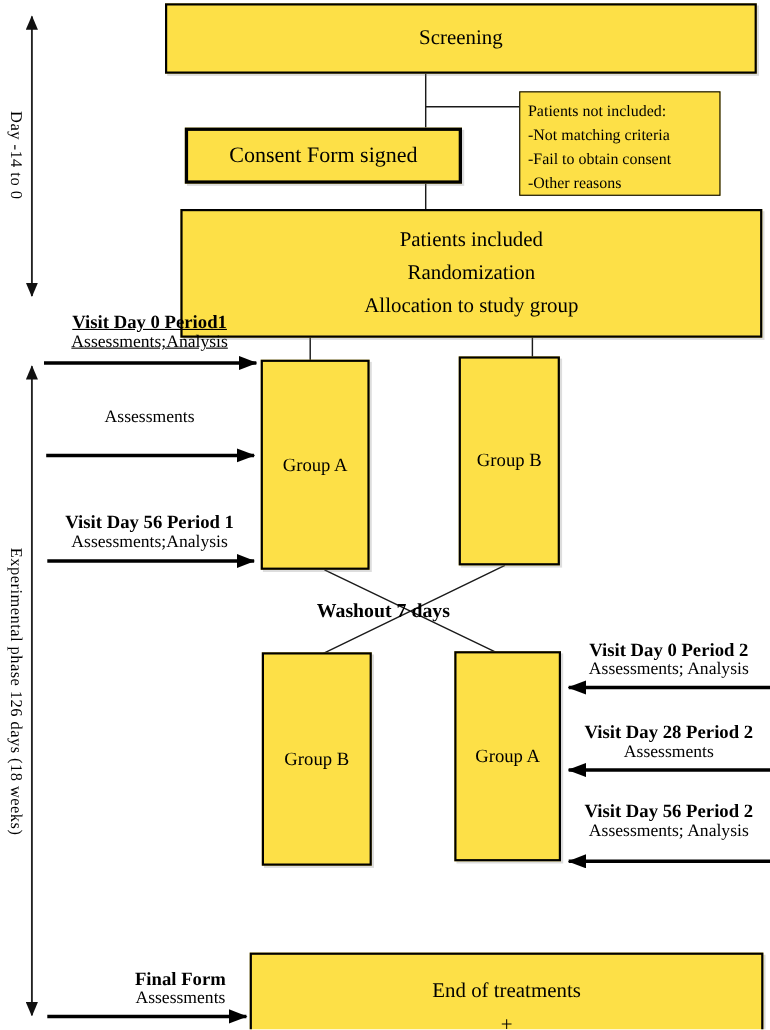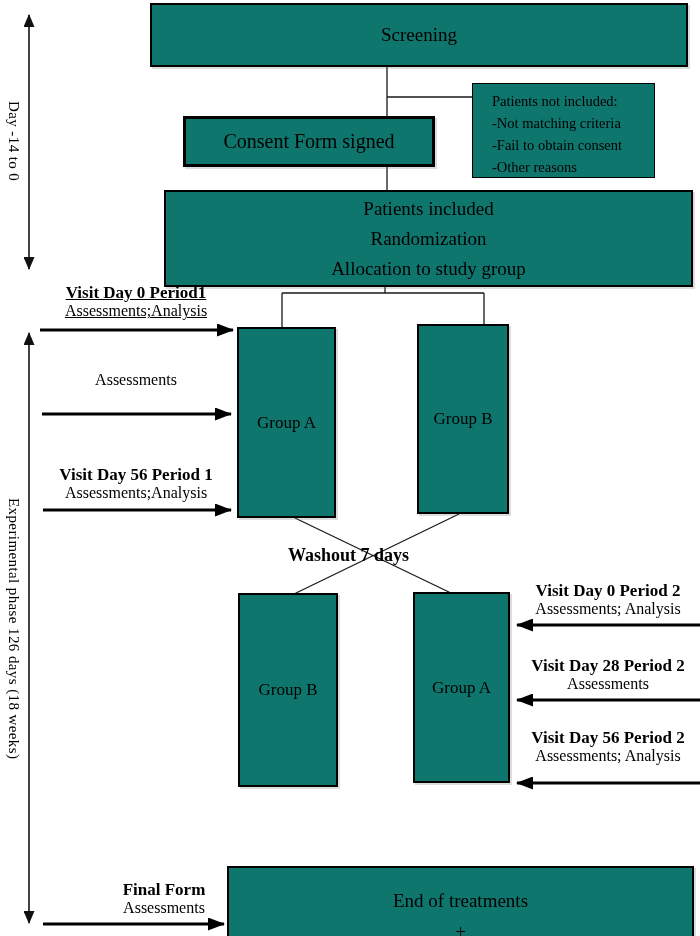--- a/index.html
+++ b/index.html
@@ -5,33 +5,33 @@
   html,body{margin:0;padding:0;background:#ffffff;}
   #stage{
     position:relative;width:700px;height:936px;background:#ffffff;overflow:hidden;
     font-family:"Liberation Serif","DejaVu Serif",serif;color:#000;
   }
   #lines{position:absolute;left:0;top:0;width:700px;height:936px;}
   .cn{stroke:#1a1a1a;stroke-width:1.3;fill:none;}
   .va{stroke:#000;stroke-width:3.2;}
   .tl{stroke:#222;stroke-width:1.7;}
   .box{
-    position:absolute;box-sizing:border-box;background:#0f766e;border:2.5px solid #000;
+    position:absolute;box-sizing:border-box;background:#fde047;border:2.5px solid #000;
     display:flex;align-items:center;justify-content:center;text-align:center;
     box-shadow:2px 2px 0 rgba(120,120,120,0.25);
   }
   .box.col{flex-direction:column;}
   #box-screening{left:150px;top:3px;width:538px;height:64px;font-size:19px;border-width:2px;}
-  #box-consent{left:183px;top:116px;width:252px;height:51px;font-size:20px;border-width:3px;}
+  #box-consent{left:168px;top:116px;width:252px;height:51px;font-size:20px;border-width:3px;}
   #box-notinc{
     left:472px;top:83px;width:183px;height:95px;border-width:1.5px;font-size:14.5px;
     align-items:flex-start;justify-content:flex-start;text-align:left;
-    padding:6px 2px 0 19px;line-height:22px;box-shadow:none;
+    padding:6px 2px 0 7px;line-height:22px;box-shadow:none;
   }
-  #box-rand{left:164px;top:190px;width:529px;height:97px;font-size:19px;line-height:30px;border-width:2.5px;}
+  #box-rand{left:164px;top:190px;width:529px;height:117px;font-size:19px;line-height:30px;border-width:2.5px;}
   #box-ga1{left:237px;top:327px;width:99px;height:191px;font-size:17px;}
   #box-gb1{left:417px;top:324px;width:92px;height:190px;font-size:17px;}
   #box-gb2{left:238px;top:593px;width:100px;height:194px;font-size:17px;}
   #box-ga2{left:413px;top:592px;width:97px;height:191px;font-size:17px;}
   #box-end{left:227px;top:833px;width:467px;height:100px;font-size:19px;line-height:31px;margin-top:33px;}
   .visit{position:absolute;text-align:center;}
   .visit .t{font-weight:bold;font-size:17px;line-height:1.08;white-space:nowrap;}
   .visit .s{font-size:16px;line-height:1.15;white-space:nowrap;}
   #lv0{left:38px;top:284px;width:196px;text-decoration:underline;}
   #lv1{left:38px;top:371px;width:196px;}

